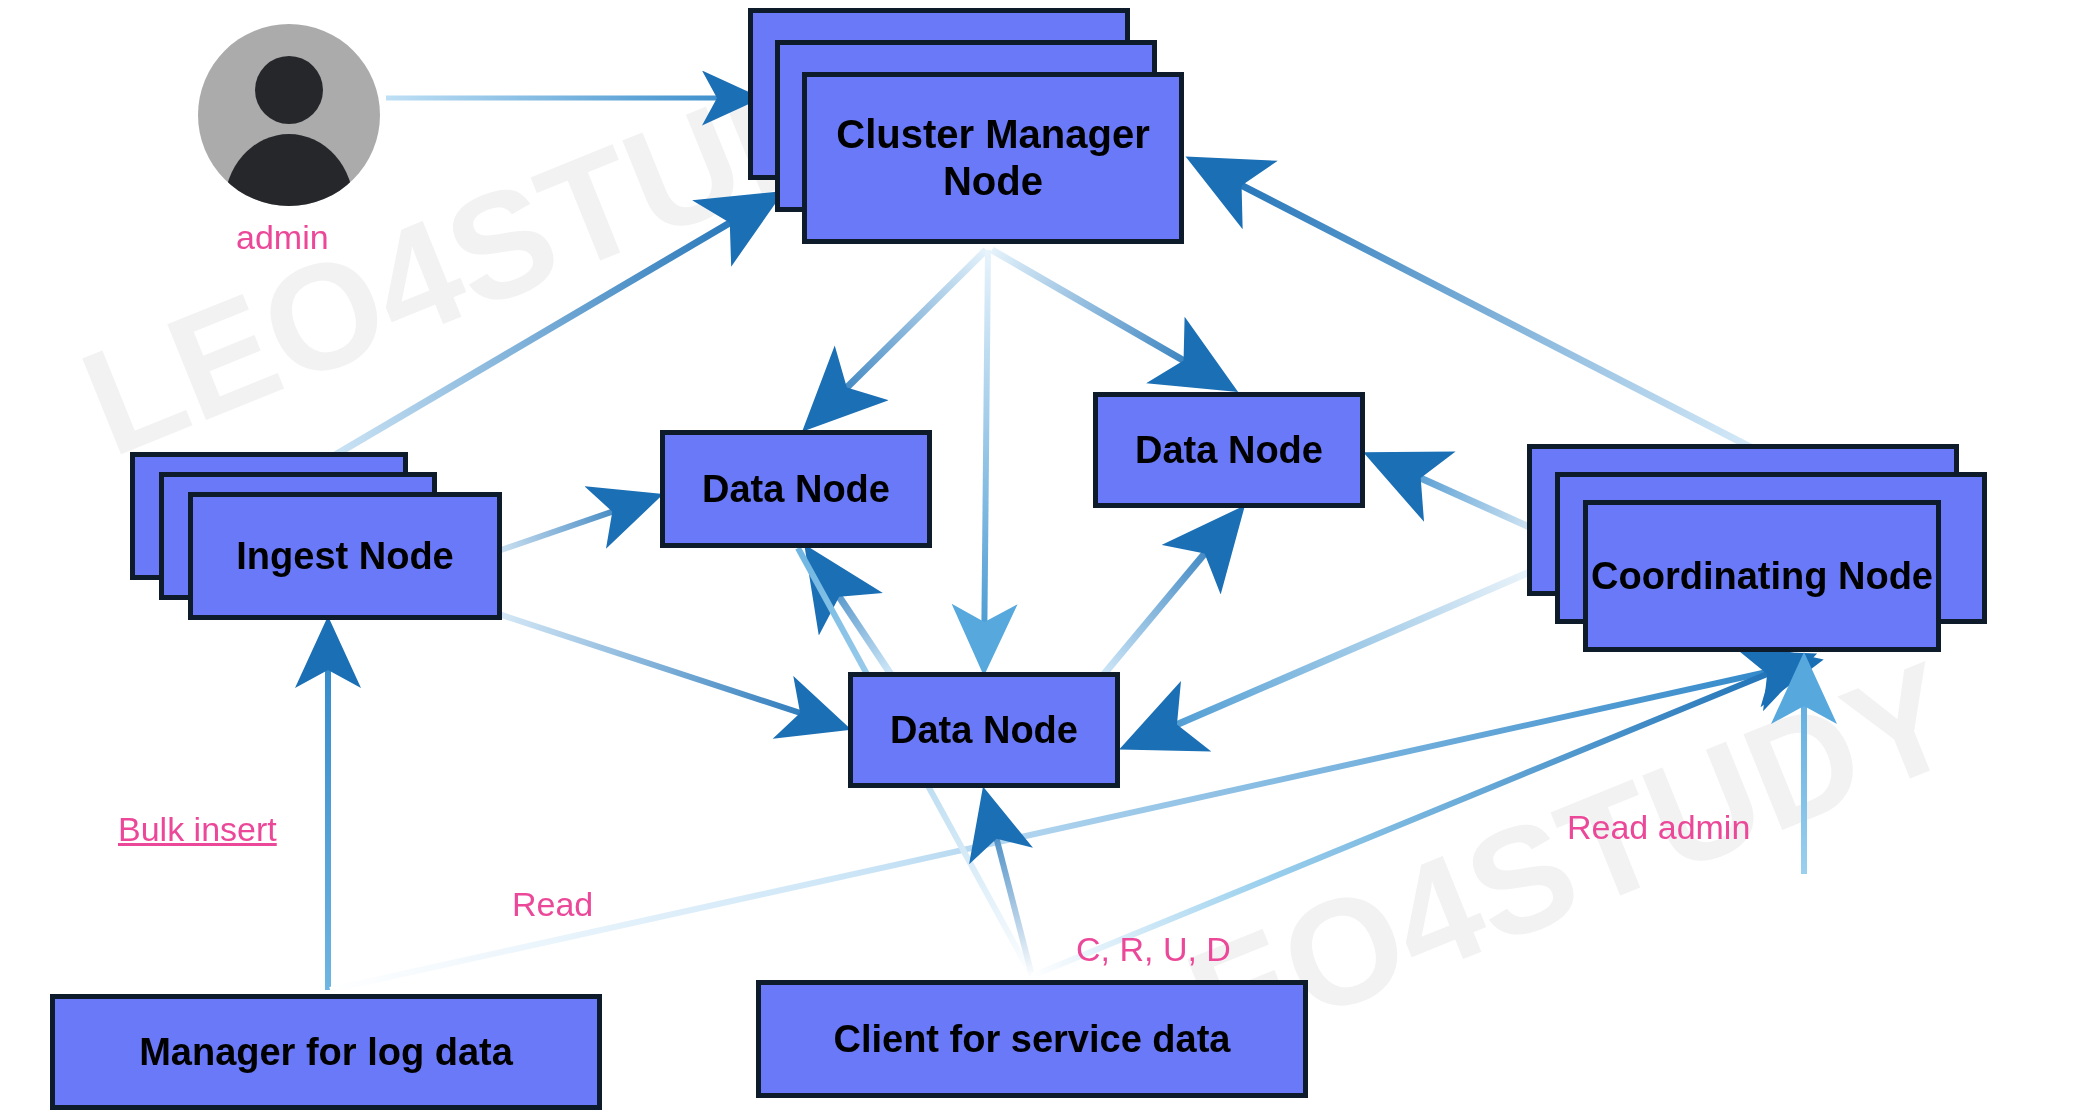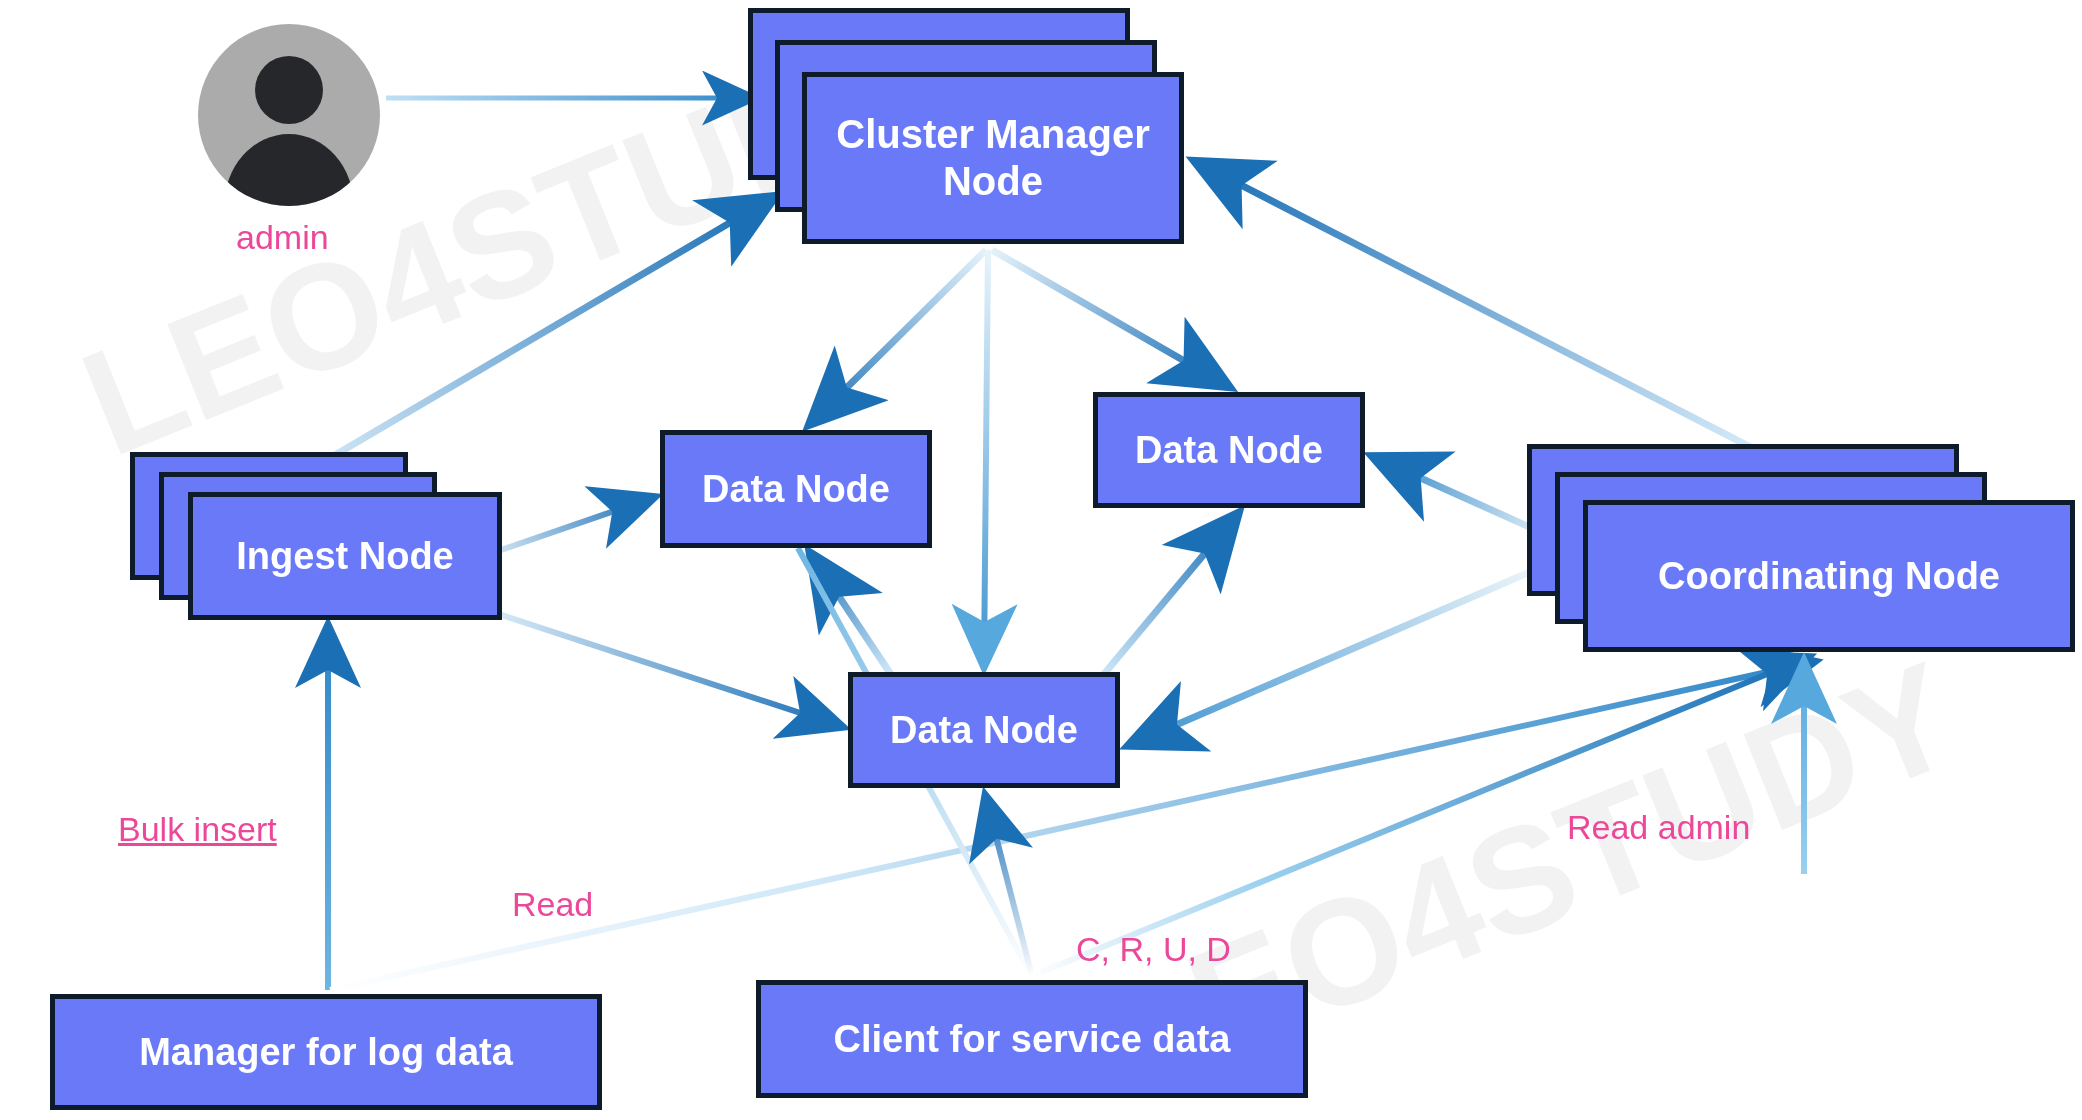--- a/index.html
+++ b/index.html
@@ -3,21 +3,21 @@
 <meta charset="utf-8">
 <style>
   html,body{margin:0;padding:0;background:#ffffff;}
   body{width:2082px;height:1120px;overflow:hidden;font-family:"Liberation Sans",sans-serif;}
   #stage{position:relative;width:2082px;height:1120px;background:#ffffff;}
   #wires{position:absolute;left:0;top:0;width:2082px;height:1120px;}
   .wm{position:absolute;font-family:"Liberation Sans",sans-serif;font-weight:bold;
       color:#f2f2f2;white-space:nowrap;user-select:none;pointer-events:none;}
   .node{position:absolute;box-sizing:border-box;background:#6979f8;border:5px solid #0d1b2a;
         display:flex;align-items:center;justify-content:center;text-align:center;
-        color:#ffffff;font-weight:bold;line-height:1.18;}
+        color:#000000;font-weight:bold;line-height:1.18;}
   .shadowcard{position:absolute;box-sizing:border-box;background:#6979f8;border:5px solid #0d1b2a;}
   .lbl{position:absolute;color:#ec4899;font-size:34px;white-space:nowrap;}
   .avatar{position:absolute;border-radius:50%;background:#ababab;overflow:hidden;}
   .avatar .head{position:absolute;border-radius:50%;background:#25272b;}
   .avatar .body{position:absolute;border-radius:50% 50% 40% 40%/70% 70% 30% 30%;background:#25272b;}
 </style>
 </head>
 <body>
 
 <div id="stage">
@@ -160,21 +160,21 @@
   <div class="shadowcard" style="left:775px;top:40px;width:382px;height:172px;"></div>
   <div class="node" style="left:802px;top:72px;width:382px;height:172px;font-size:40px;white-space:pre-line;">Cluster Manager
 Node</div>
 
   <div class="shadowcard" style="left:130px;top:452px;width:278px;height:128px;"></div>
   <div class="shadowcard" style="left:159px;top:472px;width:278px;height:128px;"></div>
   <div class="node" style="left:188px;top:492px;width:314px;height:128px;font-size:38px;">Ingest Node</div>
 
   <div class="shadowcard" style="left:1527px;top:444px;width:432px;height:152px;"></div>
   <div class="shadowcard" style="left:1555px;top:472px;width:432px;height:152px;"></div>
-  <div class="node" style="left:1583px;top:500px;width:492px;height:152px;font-size:38px;">Coordinating Node</div>
+  <div class="node" style="left:1583px;top:500px;width:358px;height:152px;font-size:38px;">Coordinating Node</div>
 
   <div class="node" style="left:660px;top:430px;width:272px;height:118px;font-size:38px;">Data Node</div>
   <div class="node" style="left:1093px;top:392px;width:272px;height:116px;font-size:38px;">Data Node</div>
   <div class="node" style="left:848px;top:672px;width:272px;height:116px;font-size:38px;">Data Node</div>
 
   <div class="node" style="left:50px;top:994px;width:552px;height:116px;font-size:38px;">Manager for log data</div>
   <div class="node" style="left:756px;top:980px;width:552px;height:118px;font-size:38px;">Client for service data</div>
 
   <div class="lbl" style="left:118px;top:810px;text-decoration:underline;">Bulk insert</div>
   <div class="lbl" style="left:512px;top:885px;">Read</div>

